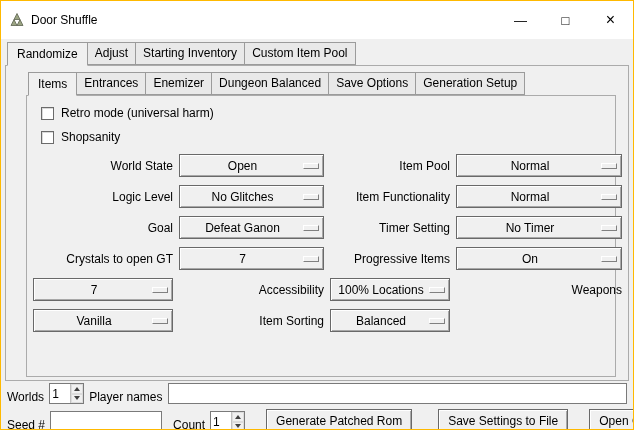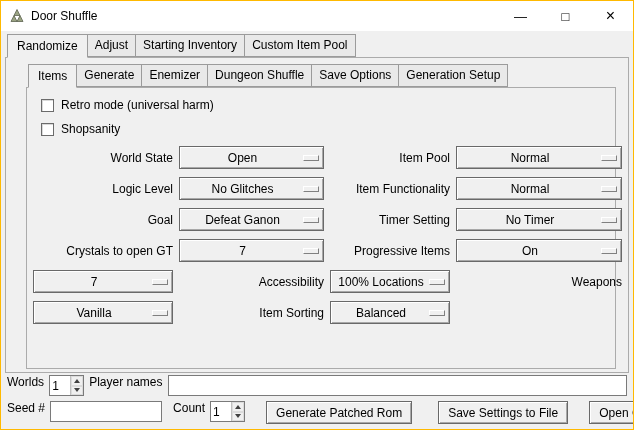--- a/index.html
+++ b/index.html
@@ -9,21 +9,21 @@
   .window {
     width: 634px; height: 430px;
     border: 1px solid #ffb900;
     background: #f0f0f0;
     position: relative;
     overflow: hidden;
   }
 
   
   .titlebar {
-    height: 30px; background: #ffffff;
+    height: 38px; background: #ffffff;
     display: flex; align-items: center;
     padding-left: 8px;
   }
   .app-icon { width:16px; height:16px; display:inline-block; margin-right:6px; }
   .title-text { font-size: 12px; }
   .caption-btns { margin-left:auto; display:flex; height:100%; }
   .cap-btn {
     width: 45px; height: 100%;
     display:flex; align-items:center; justify-content:center;
     cursor: default; font-size: 13px; color:#000;
@@ -97,21 +97,21 @@
   .opt-value { flex:1; text-align:center; white-space:nowrap; overflow:hidden; }
   .indicator {
     width:16px; height:6px; flex:none; margin-left:2px;
     background:#f0f0f0;
     border-top:1px solid #ffffff; border-left:1px solid #ffffff;
     border-bottom:1px solid #808080; border-right:1px solid #808080;
   }
 
   
   .bottom { margin-top:auto; display:flex; flex-direction:column; gap:5px; padding: 2px 2px 0 2px; }
-  .brow { display:flex; align-items:flex-start; gap:5px; }
+  .brow { display:flex; align-items:flex-end; gap:5px; }
   .blabel { white-space:nowrap; }
   .entry {
     height: 21px; background:#fff;
     border:1px solid #7a7a7a;
     font: inherit; padding: 0 3px; outline:none;
   }
   .entry.wide { flex:1; }
   .entry.seed { width: 112px; }
 
   .spinbox {
@@ -171,23 +171,23 @@
       <div class="tab selected">Randomize</div>
       <div class="tab">Adjust</div>
       <div class="tab">Starting Inventory</div>
       <div class="tab">Custom Item Pool</div>
     </div>
 
     <div class="pane outer-pane">
 
       <div class="tabs">
         <div class="tab selected">Items</div>
-        <div class="tab">Generate</div>
+        <div class="tab">Entrances</div>
         <div class="tab">Enemizer</div>
-        <div class="tab">Dungeon Shuffle</div>
+        <div class="tab">Dungeon Balanced</div>
         <div class="tab">Save Options</div>
         <div class="tab">Generation Setup</div>
       </div>
 
       <div class="pane inner-pane">
 
         <div class="check-row">
           <span class="checkbox"></span>
           <span class="check-label">Retro mode (universal harm)</span>
         </div>

